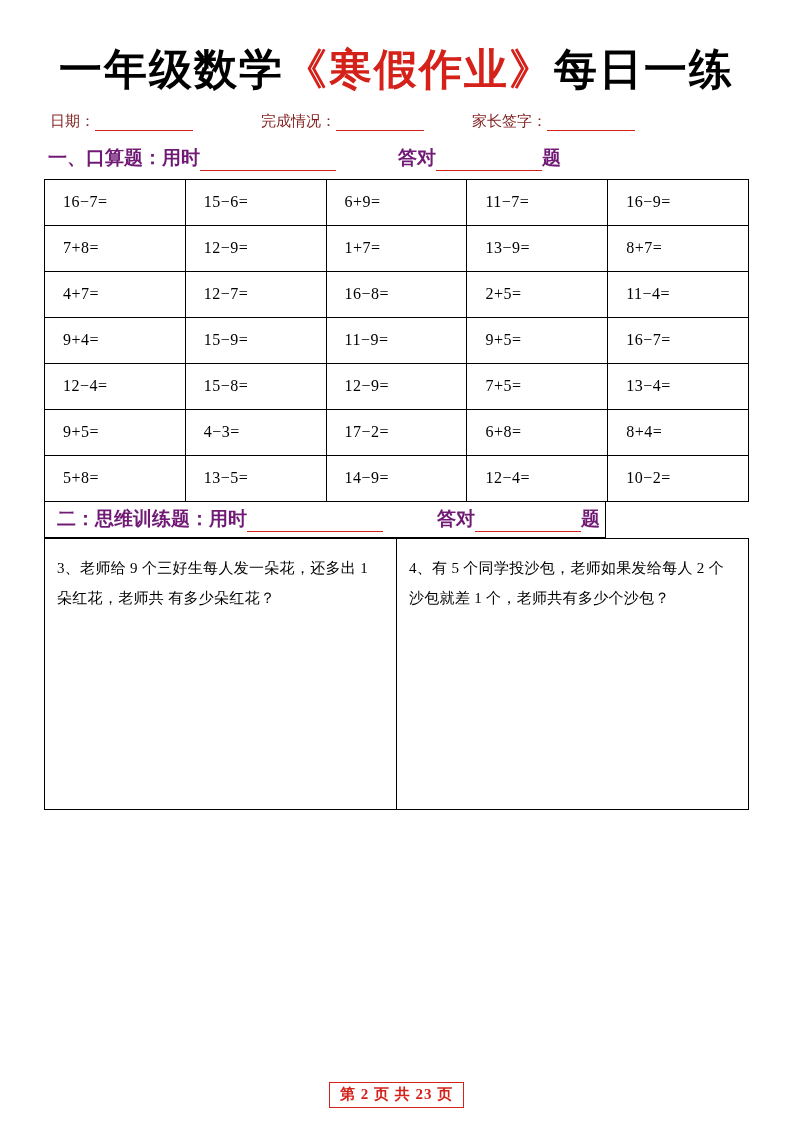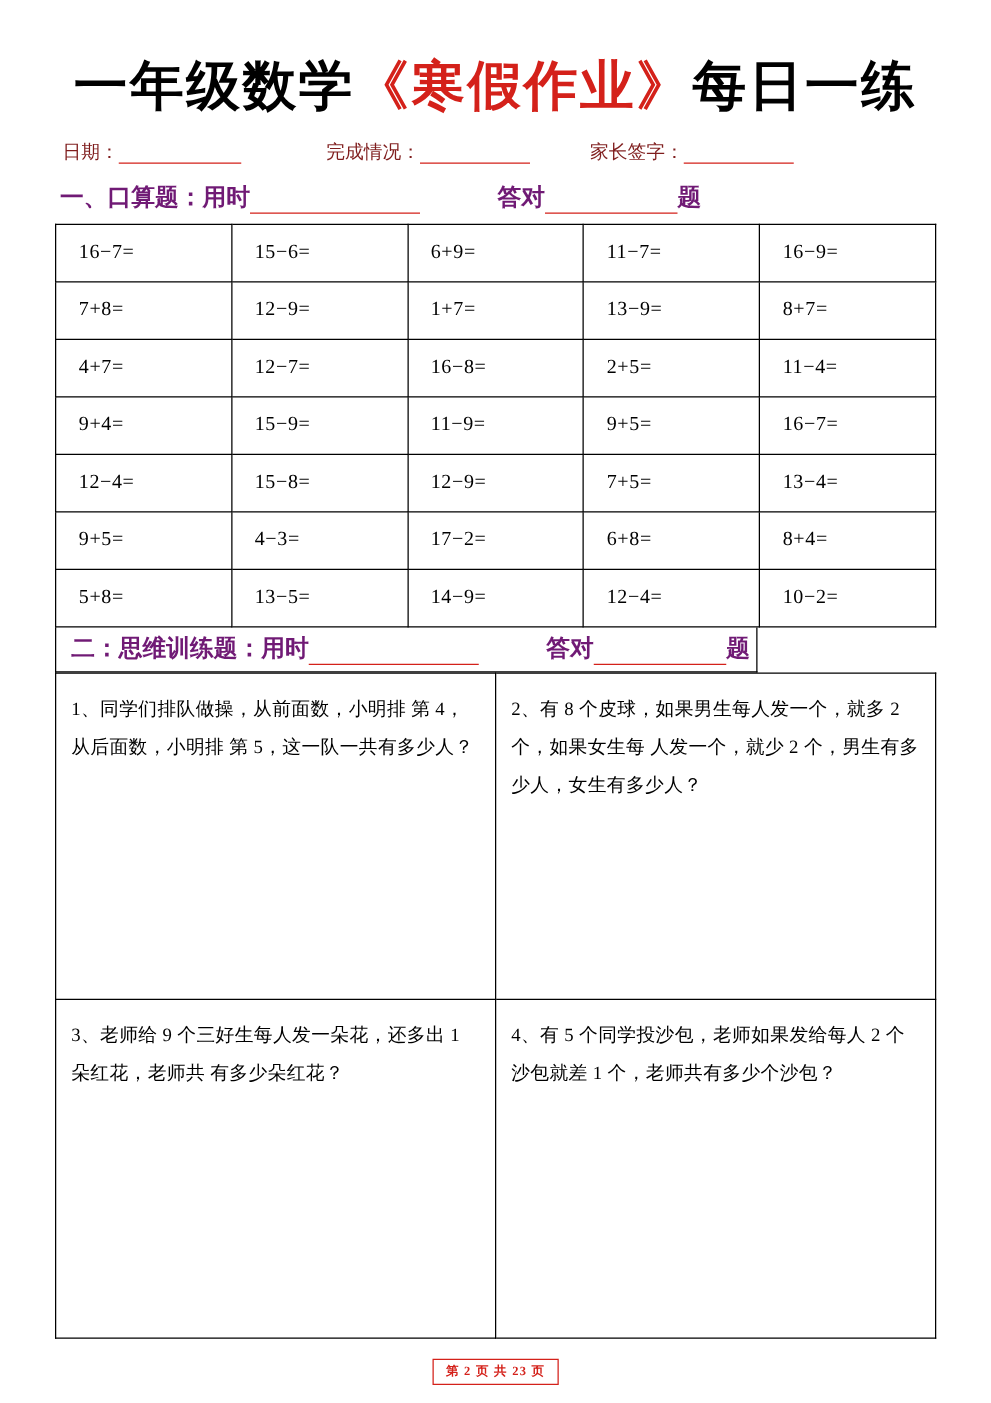--- a/index.html
+++ b/index.html
@@ -120,21 +120,21 @@
     position: absolute;
     left: 0;
     right: 0;
     bottom: 58px;
     text-align: center;
   }
   .page-badge {
     display: inline-block;
     border: 1px solid #d4211a;
     color: #d4211a;
-    font-size: 10px;
+    font-size: 15px;
     font-weight: bold;
     padding: 2px 10px 3px 10px;
     letter-spacing: 1px;
   }
 </style>
 </head>
 <body>
 
 <div class="page">
 
@@ -228,24 +228,20 @@
       <span class="sec-u-long"></span>
       <span class="sec-gap-b"></span>
       <span>答对</span>
       <span class="sec-u-mid"></span>
       <span>题</span>
     </div>
   </div>
 
   <table class="prob-table">
     <tbody>
-        <tr class="row-a">
-      <td>1、同学们排队做操，从前面数，小明排 第 4，从后面数，小明排 第 5，这一队一共有多少人？</td>
-      <td>2、有 8 个皮球，如果男生每人发一个，就多 2 个，如果女生每 人发一个，就少 2 个，男生有多少人，女生有多少人？</td>
-    </tr>
     <tr class="row-b">
       <td>3、老师给 9 个三好生每人发一朵花，还多出 1 朵红花，老师共 有多少朵红花？</td>
       <td>4、有 5 个同学投沙包，老师如果发给每人 2 个沙包就差 1 个，老师共有多少个沙包？</td>
     </tr>
   </tbody>
     </table>
 
   <div class="footer">
     <span class="page-badge">第 2 页 共 23 页</span>
   </div>

